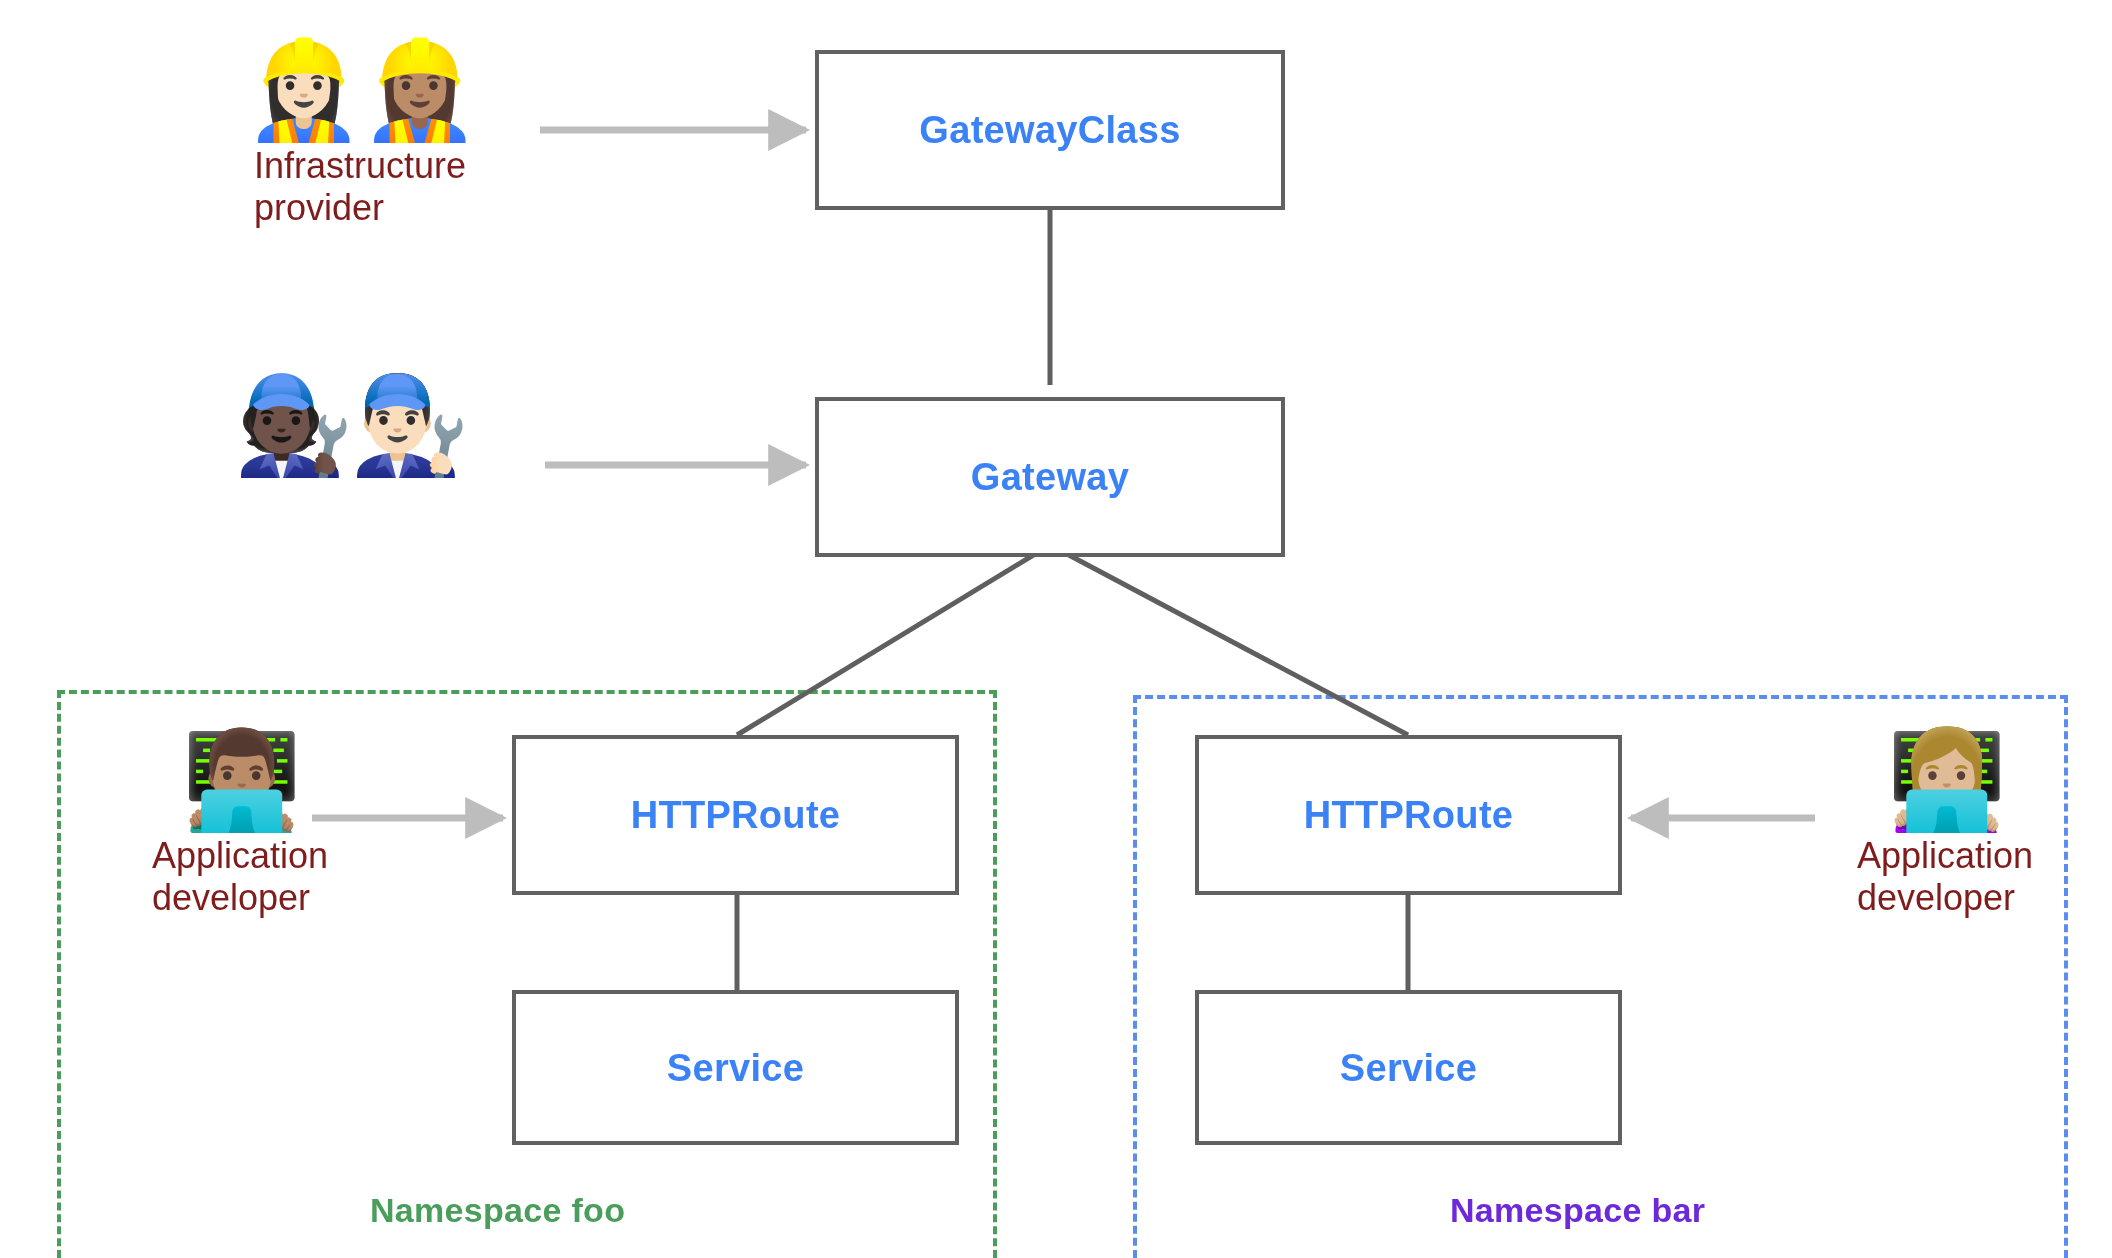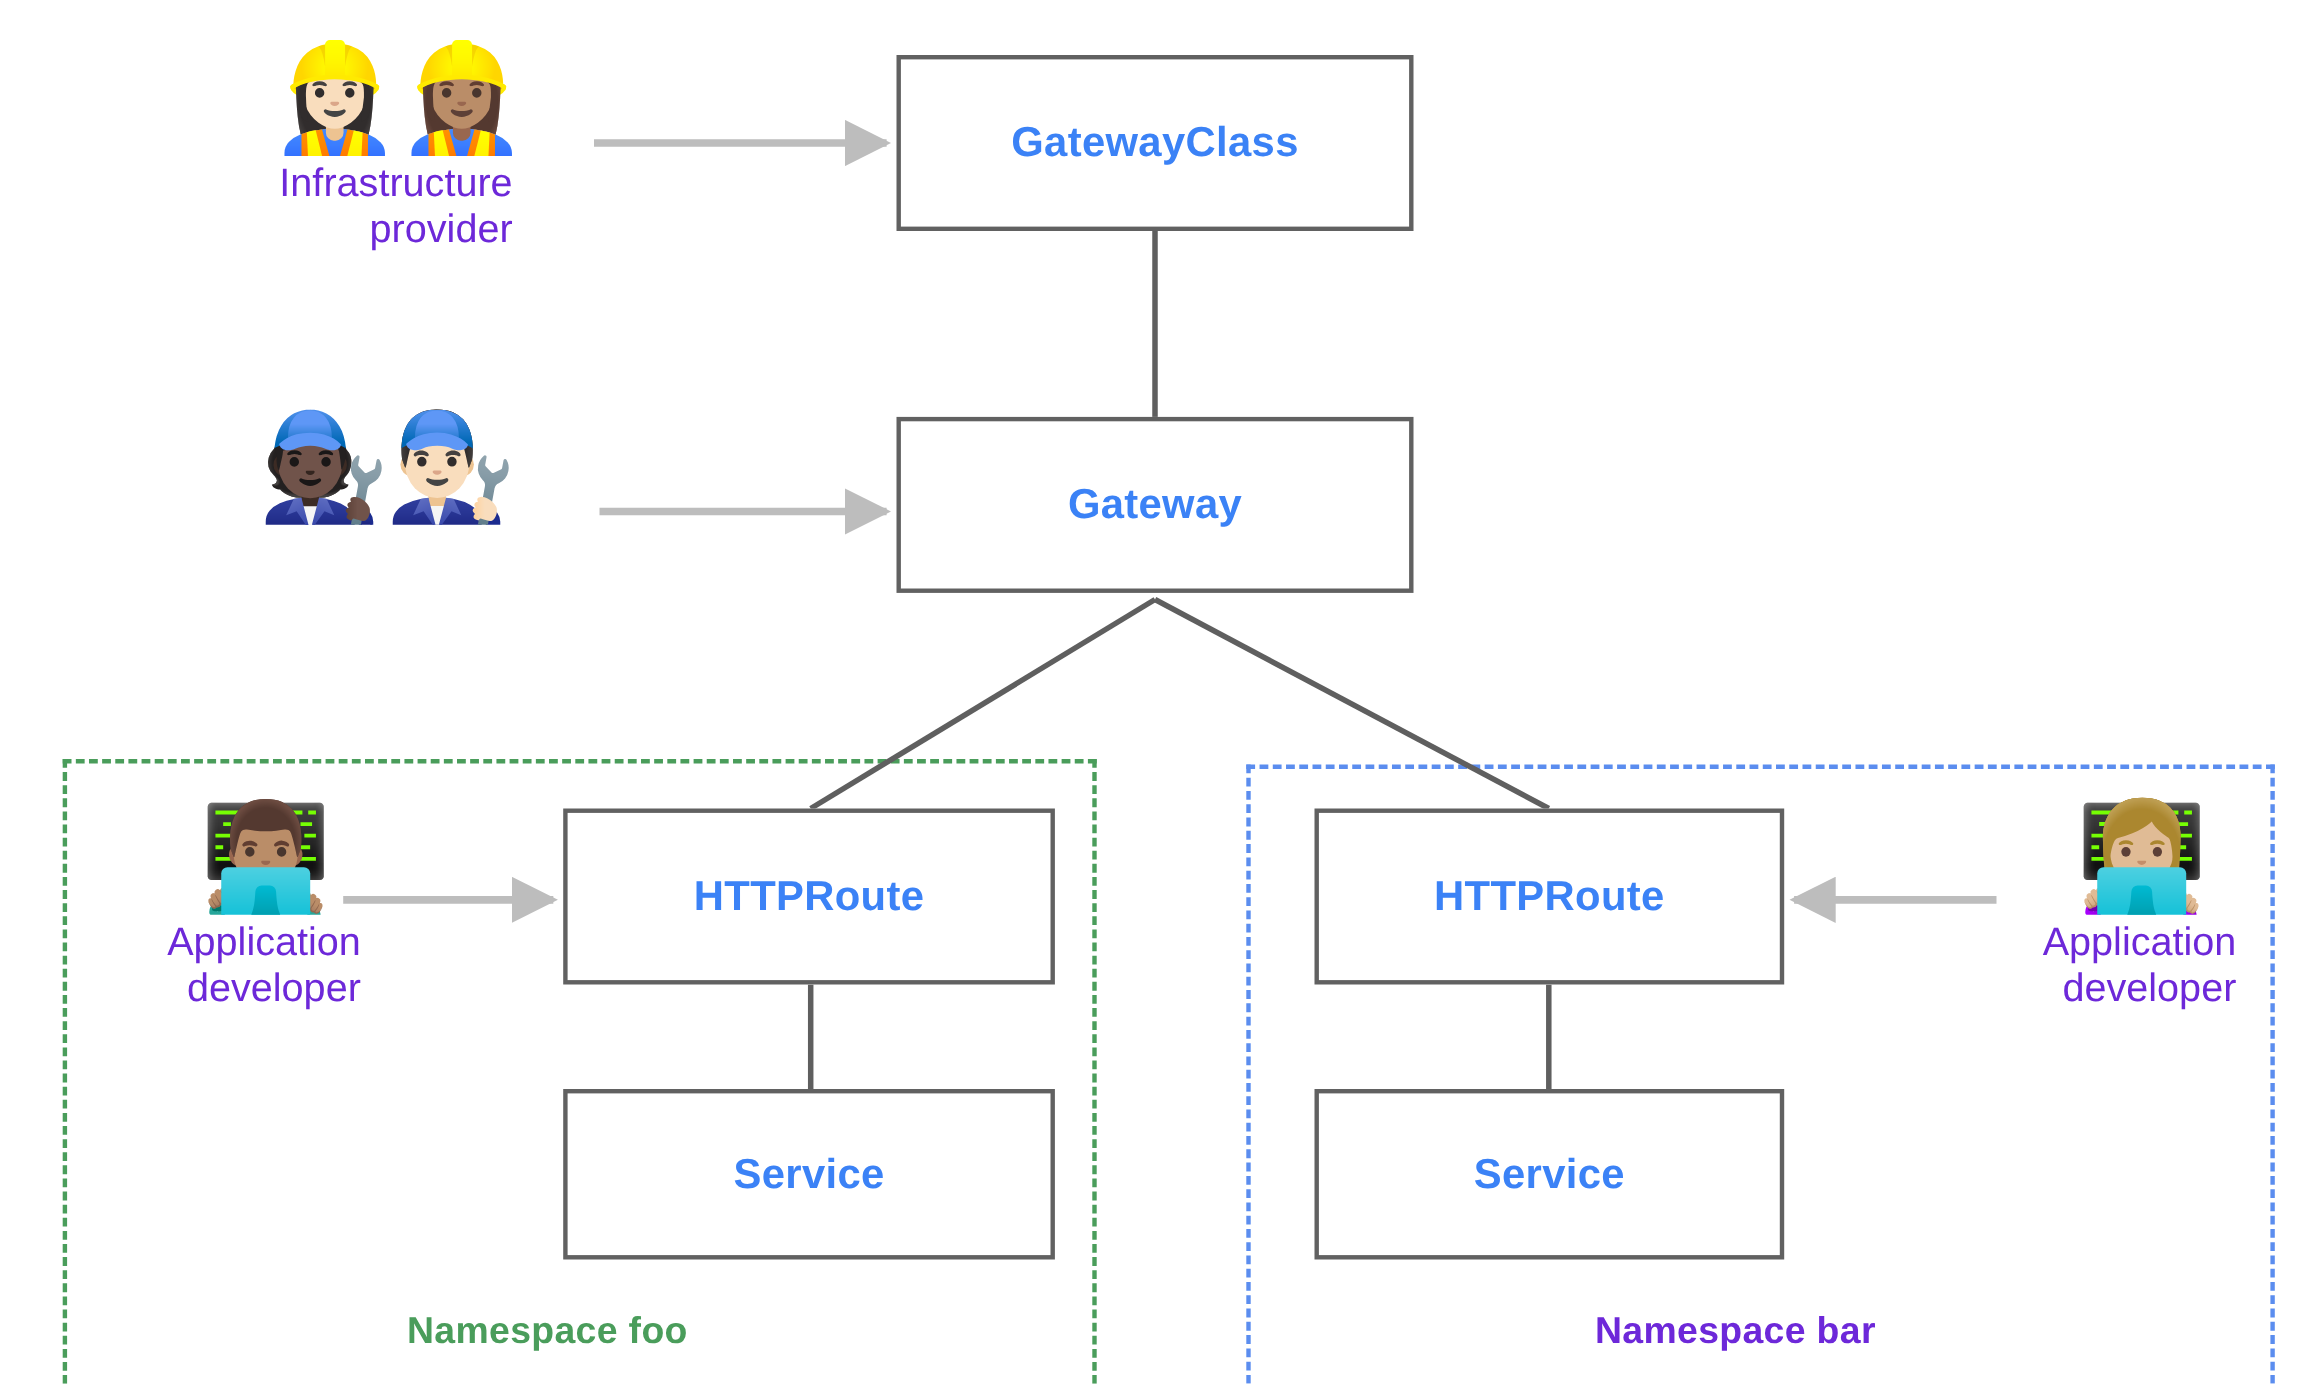--- a/index.html
+++ b/index.html
@@ -32,21 +32,21 @@
   .res-box .res-label {
     font-size: 38px;
     font-weight: bold;
     color: #3b82f6;
     letter-spacing: 0.3px;
     line-height: 1;
     white-space: nowrap;
   }
 
   #box-gatewayclass { left: 815px;  top: 50px;  width: 470px; height: 160px; }
-  #box-gateway      { left: 815px;  top: 379px; width: 470px; height: 160px; }
+  #box-gateway      { left: 815px;  top: 397px; width: 470px; height: 160px; }
   #box-httproute-foo{ left: 512px;  top: 735px; width: 447px; height: 160px; }
   #box-service-foo  { left: 512px;  top: 990px; width: 447px; height: 155px; }
   #box-httproute-bar{ left: 1195px; top: 735px; width: 427px; height: 160px; }
   #box-service-bar  { left: 1195px; top: 990px; width: 427px; height: 155px; }
 
   
   .namespace {
     position: absolute;
     box-sizing: border-box;
     border-width: 4px;
@@ -92,22 +92,22 @@
   }
   .actor .emoji-row {
     font-size: 96px;
     line-height: 1.05;
     white-space: nowrap;
     letter-spacing: -4px;
   }
   .actor .actor-label {
     margin-top: 4px;
     font-size: 36px;
-    color: #6d28d9;
-    text-align: right;
+    color: #7f1d1d;
+    text-align: left;
     line-height: 1.18;
     white-space: pre-line;
   }
   #actor-infra { left: 210px;  top: 40px;  width: 300px; }
   #actor-ops   { left: 200px;  top: 375px; width: 300px; }
   #actor-dev-foo { left: 95px;   top: 730px; width: 290px; }
   #actor-dev-bar { left: 1800px; top: 730px; width: 290px; }
 
   
   #actor-arrows {

